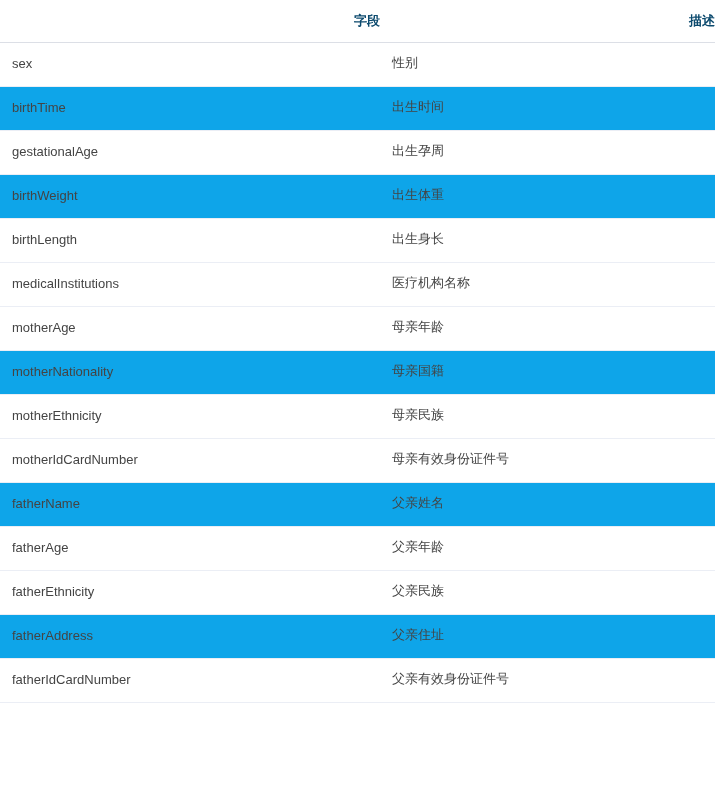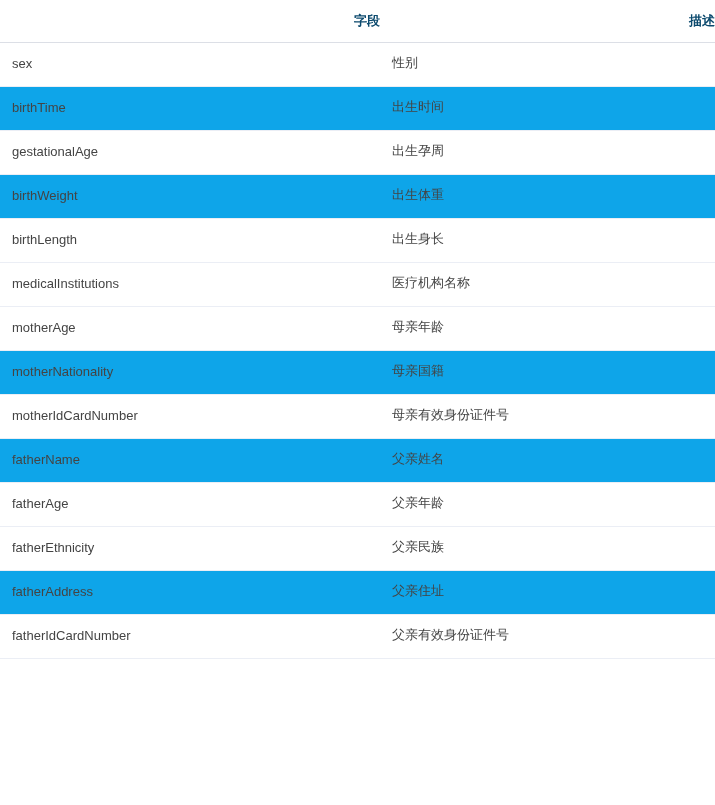--- a/index.html
+++ b/index.html
@@ -95,20 +95,24 @@
       </tr>
       <tr class="plain">
         <td>motherAge</td>
         <td>母亲年龄</td>
       </tr>
       <tr class="striped">
         <td>motherNationality</td>
         <td>母亲国籍</td>
       </tr>
       <tr class="plain">
+        <td>motherEthnicity</td>
+        <td>母亲民族</td>
+      </tr>
+      <tr class="plain">
         <td>motherIdCardNumber</td>
         <td>母亲有效身份证件号</td>
       </tr>
       <tr class="striped">
         <td>fatherName</td>
         <td>父亲姓名</td>
       </tr>
       <tr class="plain">
         <td>fatherAge</td>
         <td>父亲年龄</td>

